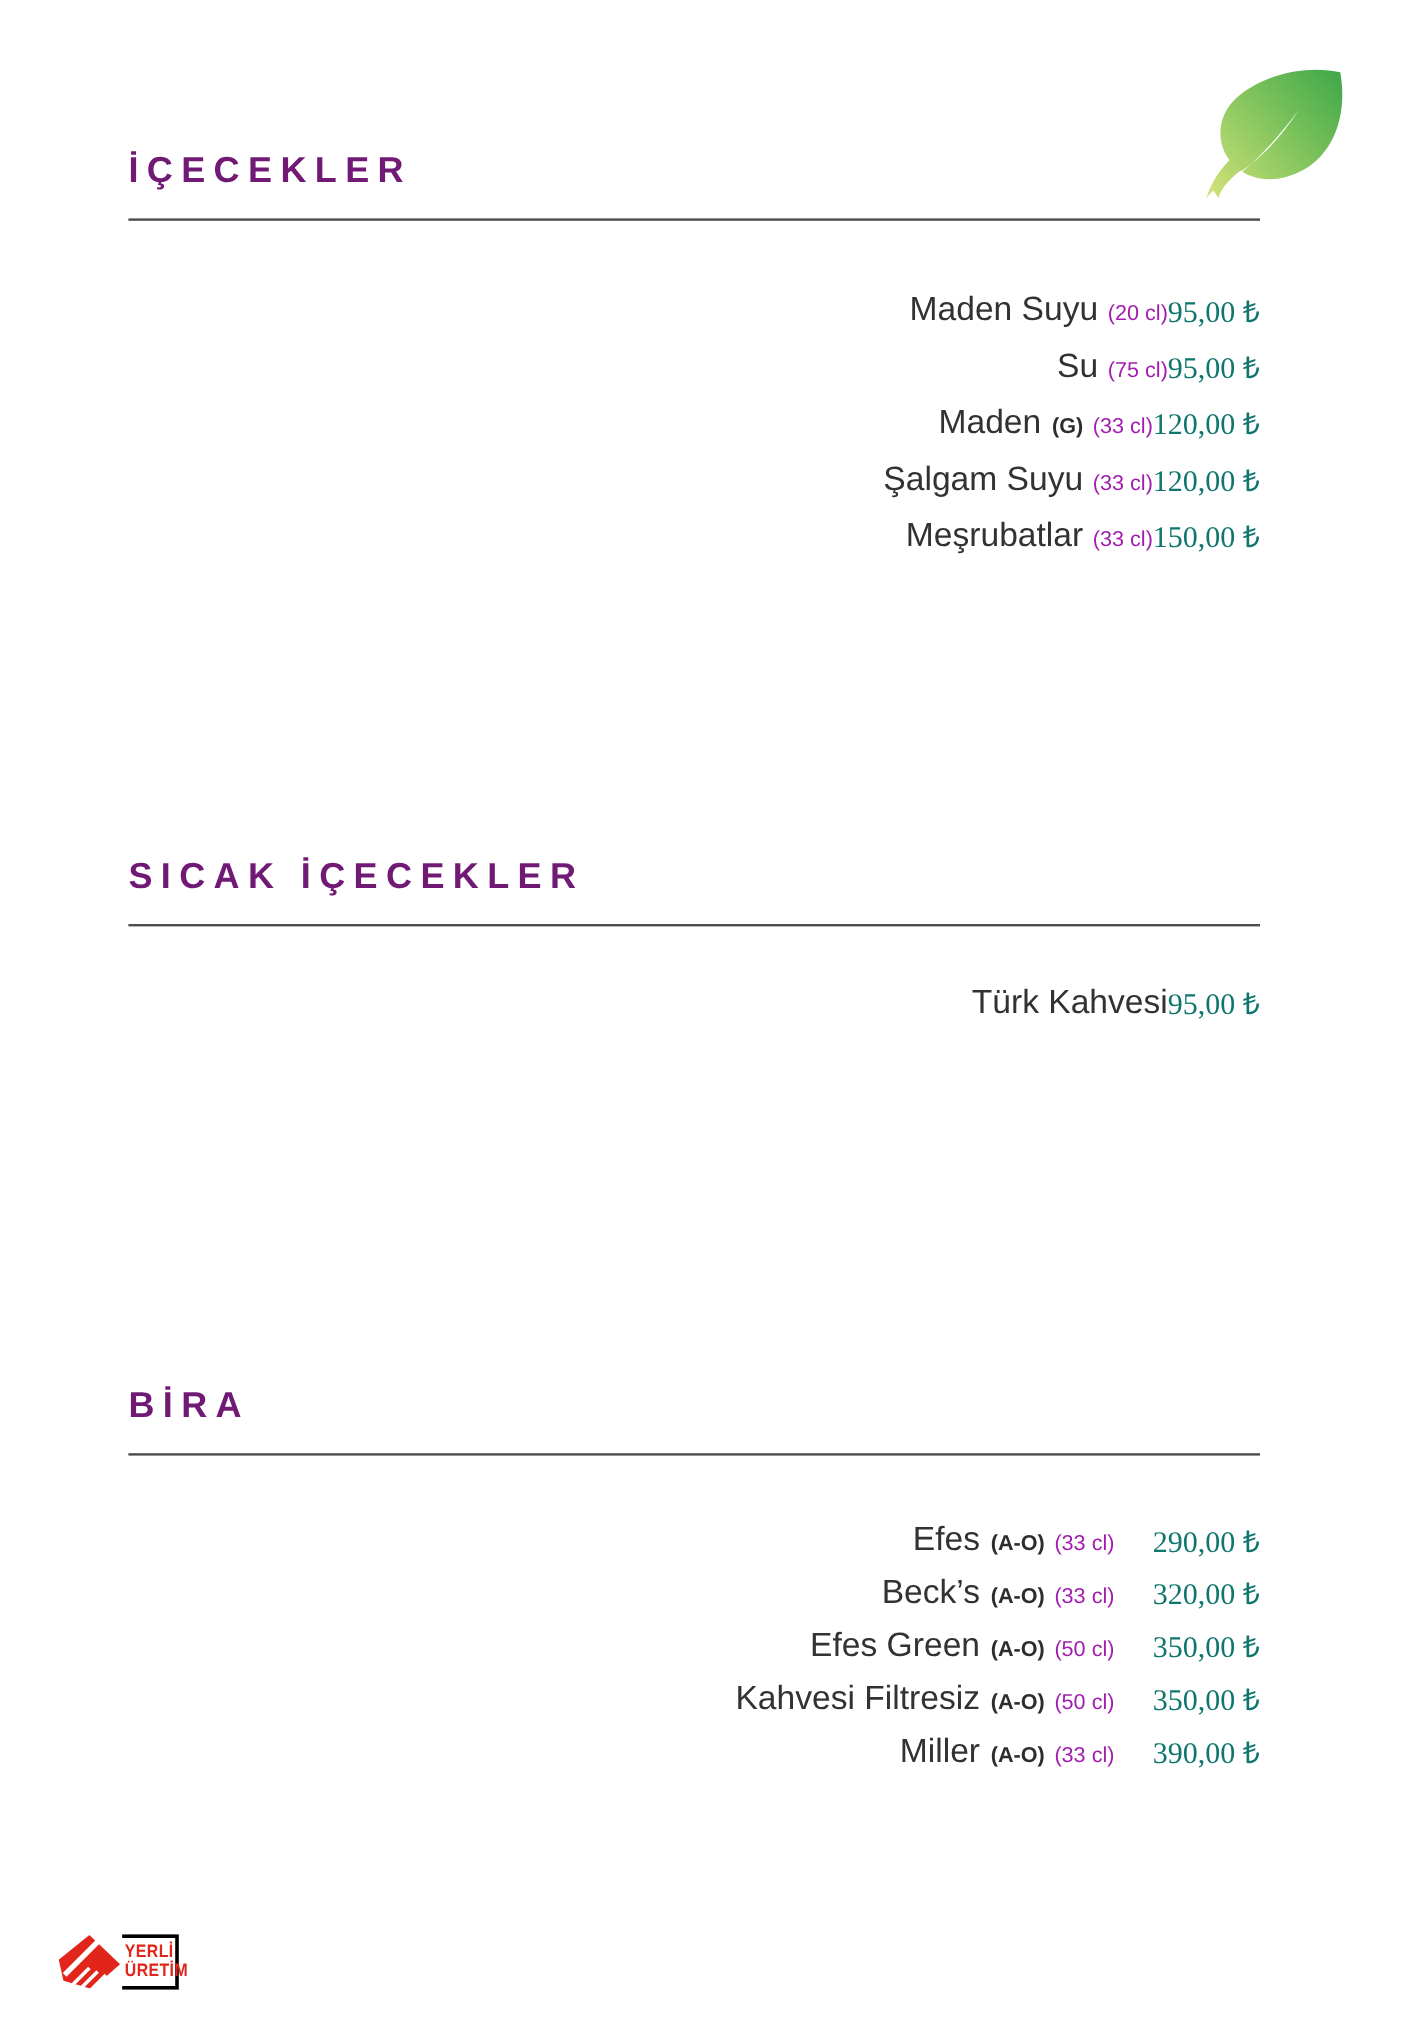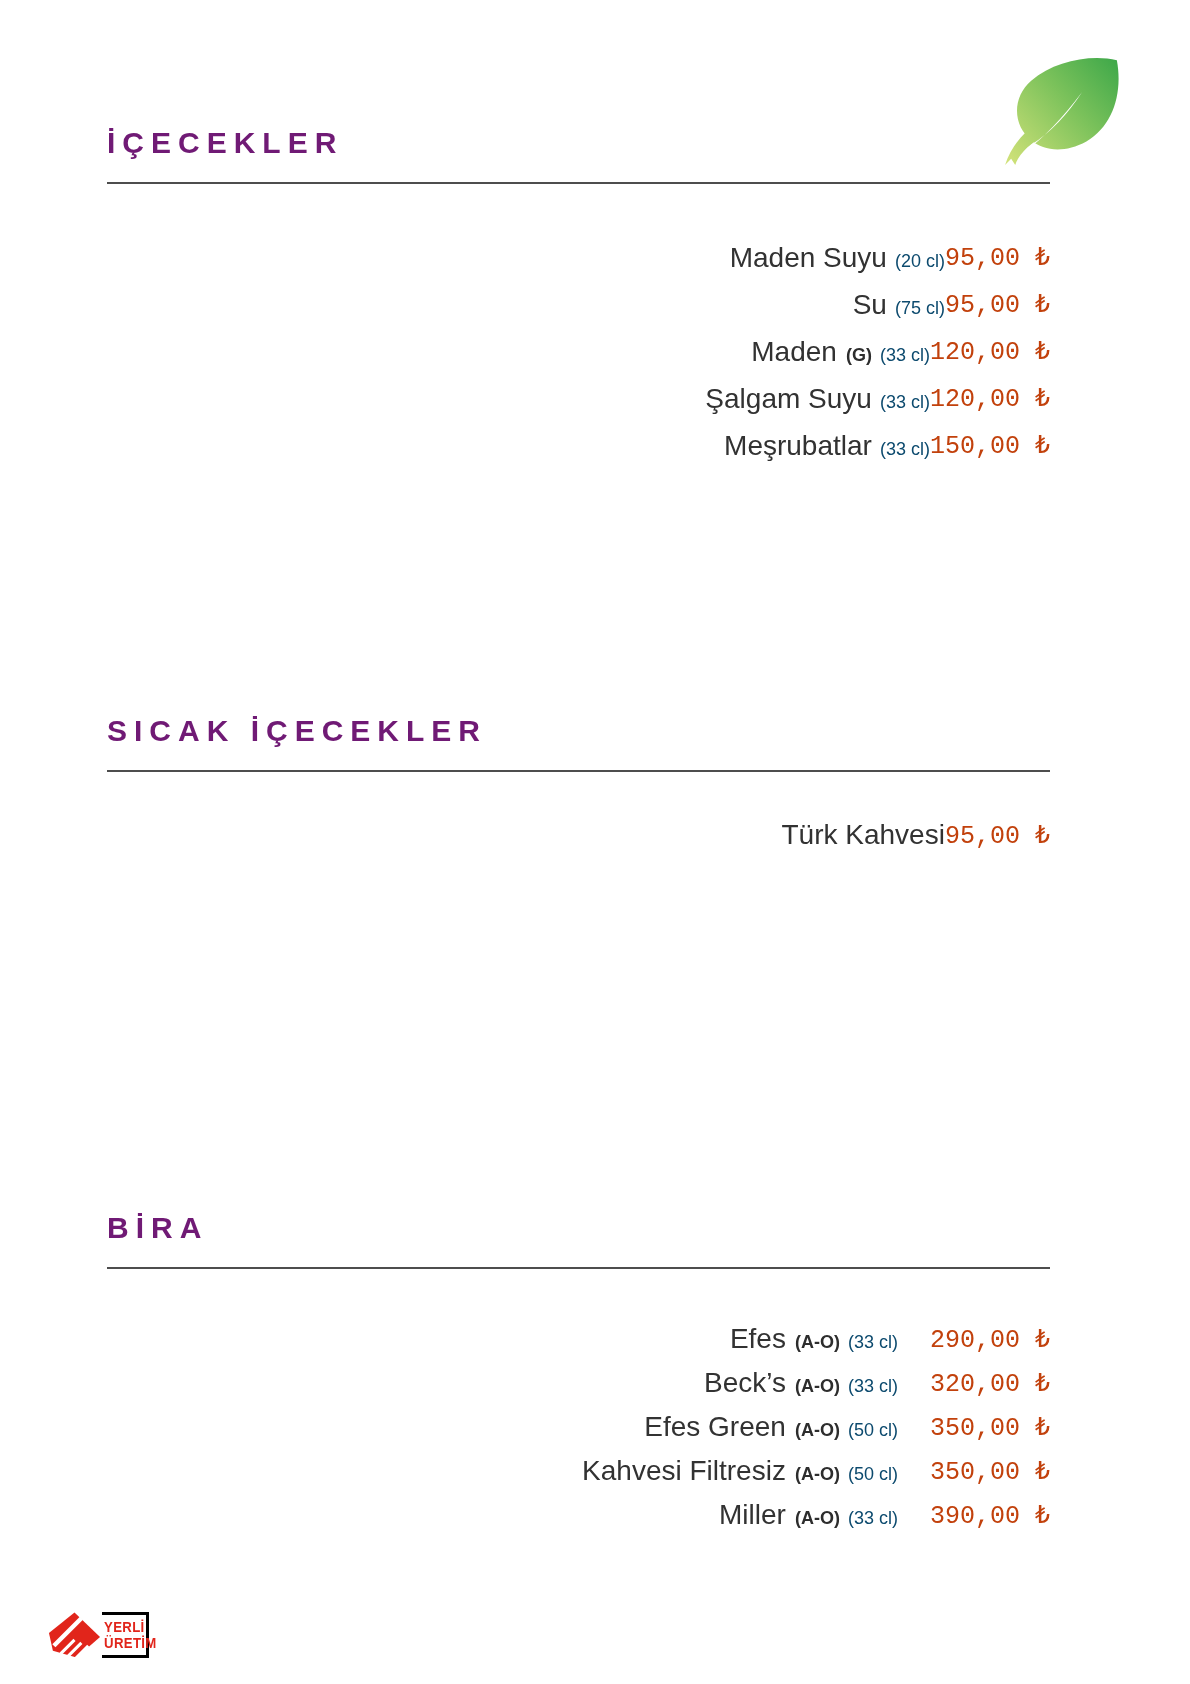--- a/index.html
+++ b/index.html
@@ -22,21 +22,21 @@
   }
 
   
   .menu-section {
     position: absolute;
     left: 107px;
     width: 943px;
   }
   #sections .menu-section:nth-of-type(1) { top: 128px; }
   #sections .menu-section:nth-of-type(2) { top: 716px; }
-  #sections .menu-section:nth-of-type(3) { top: 1213px; }
+  #sections .menu-section:nth-of-type(3) { top: 1157px; }
 
   .section-title {
     margin: 0;
     font-size: 30px;
     line-height: 30px;
     font-weight: 700;
     letter-spacing: 7px;
     color: #701a75;
   }
   .rule {
@@ -74,26 +74,26 @@
   .item-tag {
     margin-left: 9px;
     font-size: 18px;
     font-weight: 700;
     color: #2d2d2d;
   }
   .item-size {
     margin-left: 8px;
     font-size: 18px;
     font-weight: 400;
-    color: #0c4a6e;
+    color: #a21caf;
   }
   .item-price {
-    font-family: Liberation Mono, monospace;
+    font-family: Liberation Serif, serif;
     font-size: 25px;
-    color: #c2410c;
+    color: #0f766e;
     white-space: nowrap;
   }
 
   
   .badge {
     position: absolute;
     left: 47px;
     top: 1611px;
     width: 102px;
     height: 48px;

